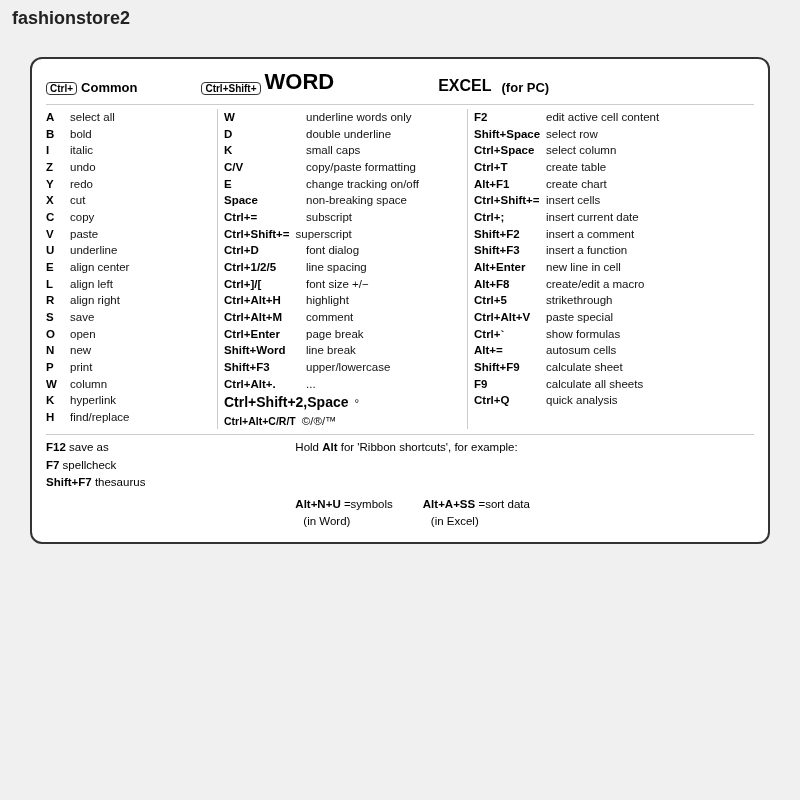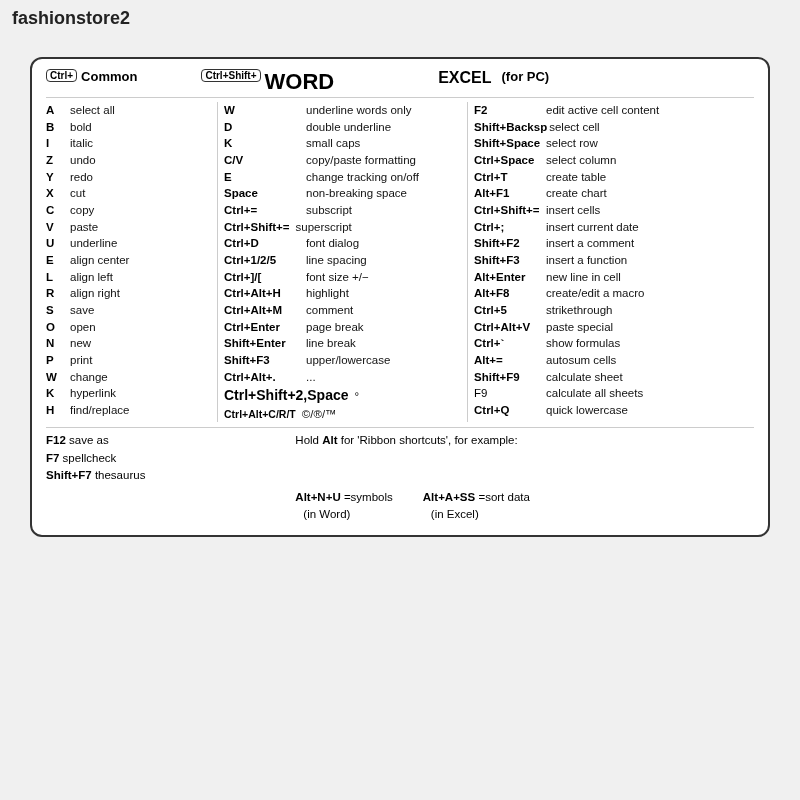--- a/index.html
+++ b/index.html
@@ -30,25 +30,25 @@
       background: white;
       border: 2px solid #333;
       border-radius: 12px;
       padding: 10px 14px 12px 14px;
       width: 740px;
       font-family: Arial, sans-serif;
     }
 
     .card-header {
       display: flex;
-      align-items: flex-start;
+      align-items: flex-end;
       gap: 4px;
       margin-bottom: 4px;
       border-bottom: 1px solid #ccc;
-      padding-bottom: 2px;
+      padding-bottom: 9px;
     }
 
     .col-header {
       font-size: 13px;
       font-weight: bold;
     }
 
     .badge {
       border: 1.5px solid #333;
       border-radius: 4px;
@@ -221,21 +221,21 @@
         <div class="row">
             <span class="key-label"><b>N</b></span>
             <span class="action">new</span>
           </div>
         <div class="row">
             <span class="key-label"><b>P</b></span>
             <span class="action">print</span>
           </div>
         <div class="row">
             <span class="key-label"><b>W</b></span>
-            <span class="action">change</span>
+            <span class="action">column</span>
           </div>
         <div class="row">
             <span class="key-label"><b>K</b></span>
             <span class="action">hyperlink</span>
           </div>
         <div class="row">
             <span class="key-label"><b>H</b></span>
             <span class="action">find/replace</span>
           </div>
       </div>
@@ -291,21 +291,21 @@
           </div>
         <div class="row">
             <span class="key-combo"><b>Ctrl+Alt+M</b></span>
             <span class="action">comment</span>
           </div>
         <div class="row">
             <span class="key-combo"><b>Ctrl+Enter</b></span>
             <span class="action">page break</span>
           </div>
         <div class="row">
-            <span class="key-combo"><b>Shift+Enter</b></span>
+            <span class="key-combo"><b>Shift+Word</b></span>
             <span class="action">line break</span>
           </div>
         <div class="row">
             <span class="key-combo"><b>Shift+F3</b></span>
             <span class="action">upper/lowercase</span>
           </div>
         <div class="row">
             <span class="key-combo"><b>Ctrl+Alt+.</b></span>
             <span class="action">...</span>
           </div>
@@ -318,24 +318,20 @@
             <span class="action">©/®/™</span>
           </div>
       </div>
 
       <div class="col-excel">
         <div class="row">
             <span style="font-weight:bold;min-width:70px;display:inline-block;flex-shrink:0;">F2</span>
             <span class="action">edit active cell content</span>
           </div>
         <div class="row">
-            <span style="font-weight:bold;min-width:70px;display:inline-block;flex-shrink:0;">Shift+Backsp</span>
-            <span class="action">select cell</span>
-          </div>
-        <div class="row">
             <span style="font-weight:bold;min-width:70px;display:inline-block;flex-shrink:0;">Shift+Space</span>
             <span class="action">select row</span>
           </div>
         <div class="row">
             <span style="font-weight:bold;min-width:70px;display:inline-block;flex-shrink:0;">Ctrl+Space</span>
             <span class="action">select column</span>
           </div>
         <div class="row">
             <span style="font-weight:bold;min-width:70px;display:inline-block;flex-shrink:0;">Ctrl+T</span>
             <span class="action">create table</span>
@@ -382,26 +378,26 @@
           </div>
         <div class="row">
             <span style="font-weight:bold;min-width:70px;display:inline-block;flex-shrink:0;">Alt+=</span>
             <span class="action">autosum cells</span>
           </div>
         <div class="row">
             <span style="font-weight:bold;min-width:70px;display:inline-block;flex-shrink:0;">Shift+F9</span>
             <span class="action">calculate sheet</span>
           </div>
         <div class="row">
-            <span style="font-weight:normal;min-width:70px;display:inline-block;flex-shrink:0;">F9</span>
+            <span style="font-weight:bold;min-width:70px;display:inline-block;flex-shrink:0;">F9</span>
             <span class="action">calculate all sheets</span>
           </div>
         <div class="row">
             <span style="font-weight:bold;min-width:70px;display:inline-block;flex-shrink:0;">Ctrl+Q</span>
-            <span class="action">quick lowercase</span>
+            <span class="action">quick analysis</span>
           </div>
       </div>
 
     </div>
 
     <div class="footer-section">
       <div class="footer-col">
         <div><b>F12</b> save as</div>
         <div><b>F7</b> spellcheck</div>
         <div><b>Shift+F7</b> thesaurus</div>

